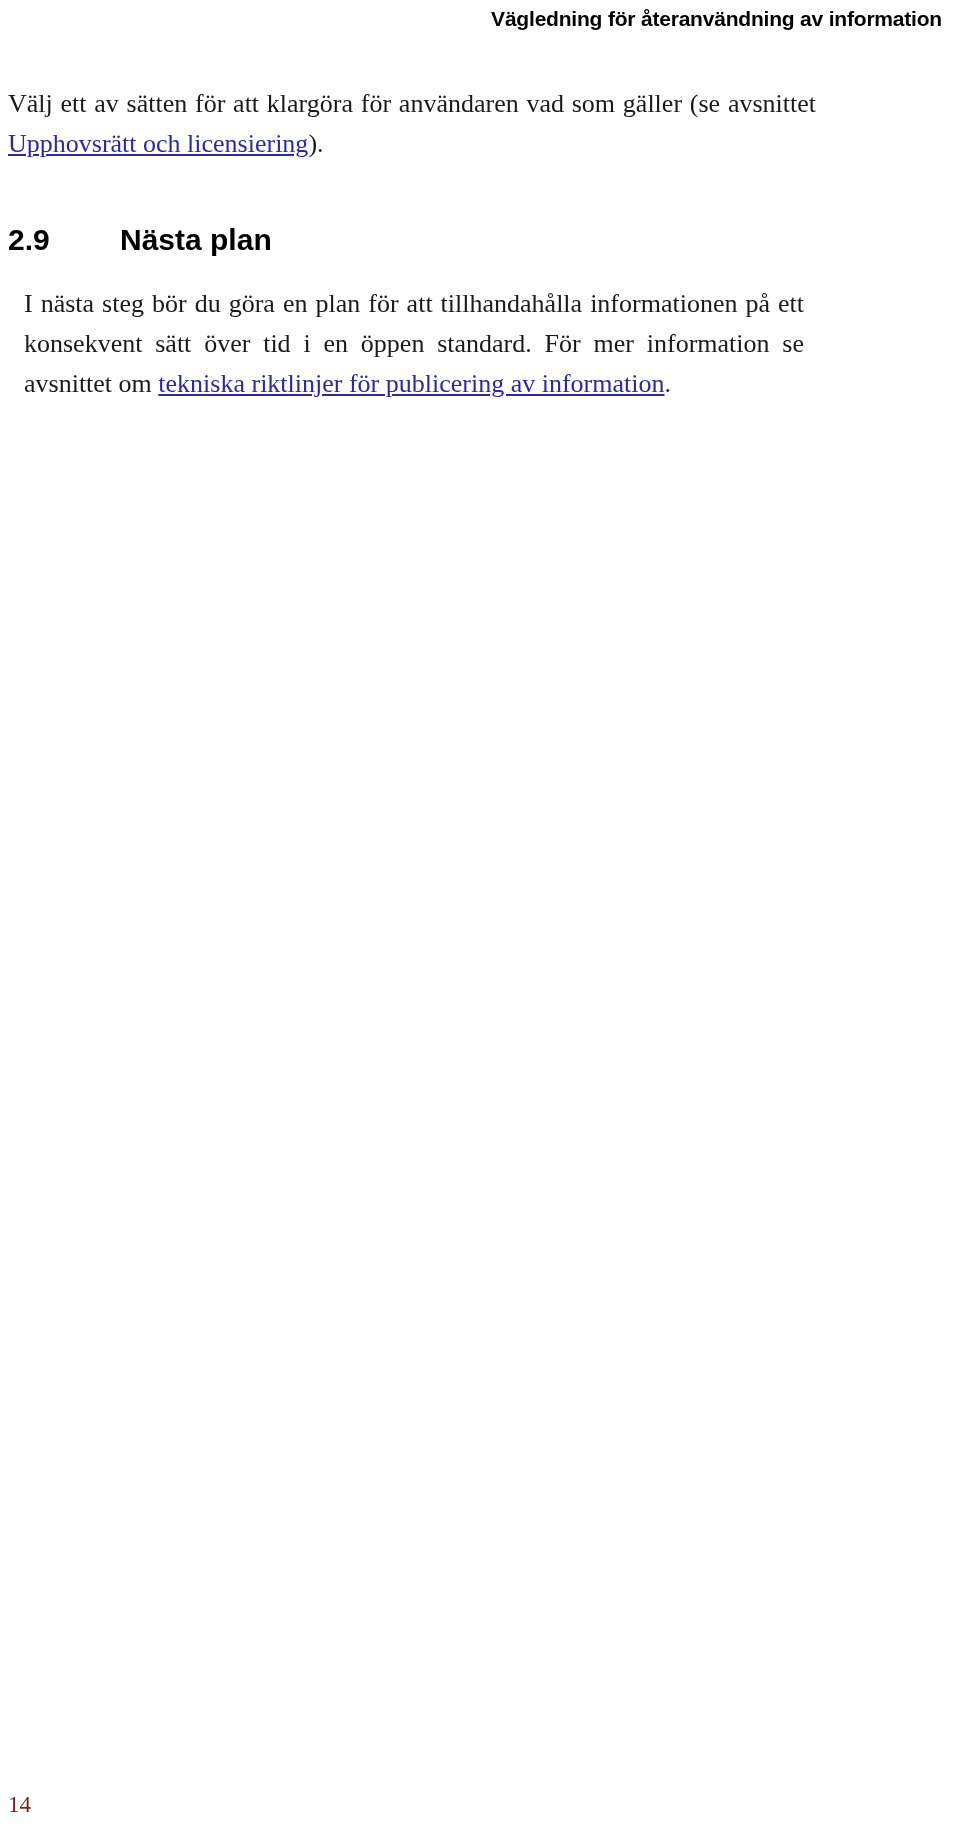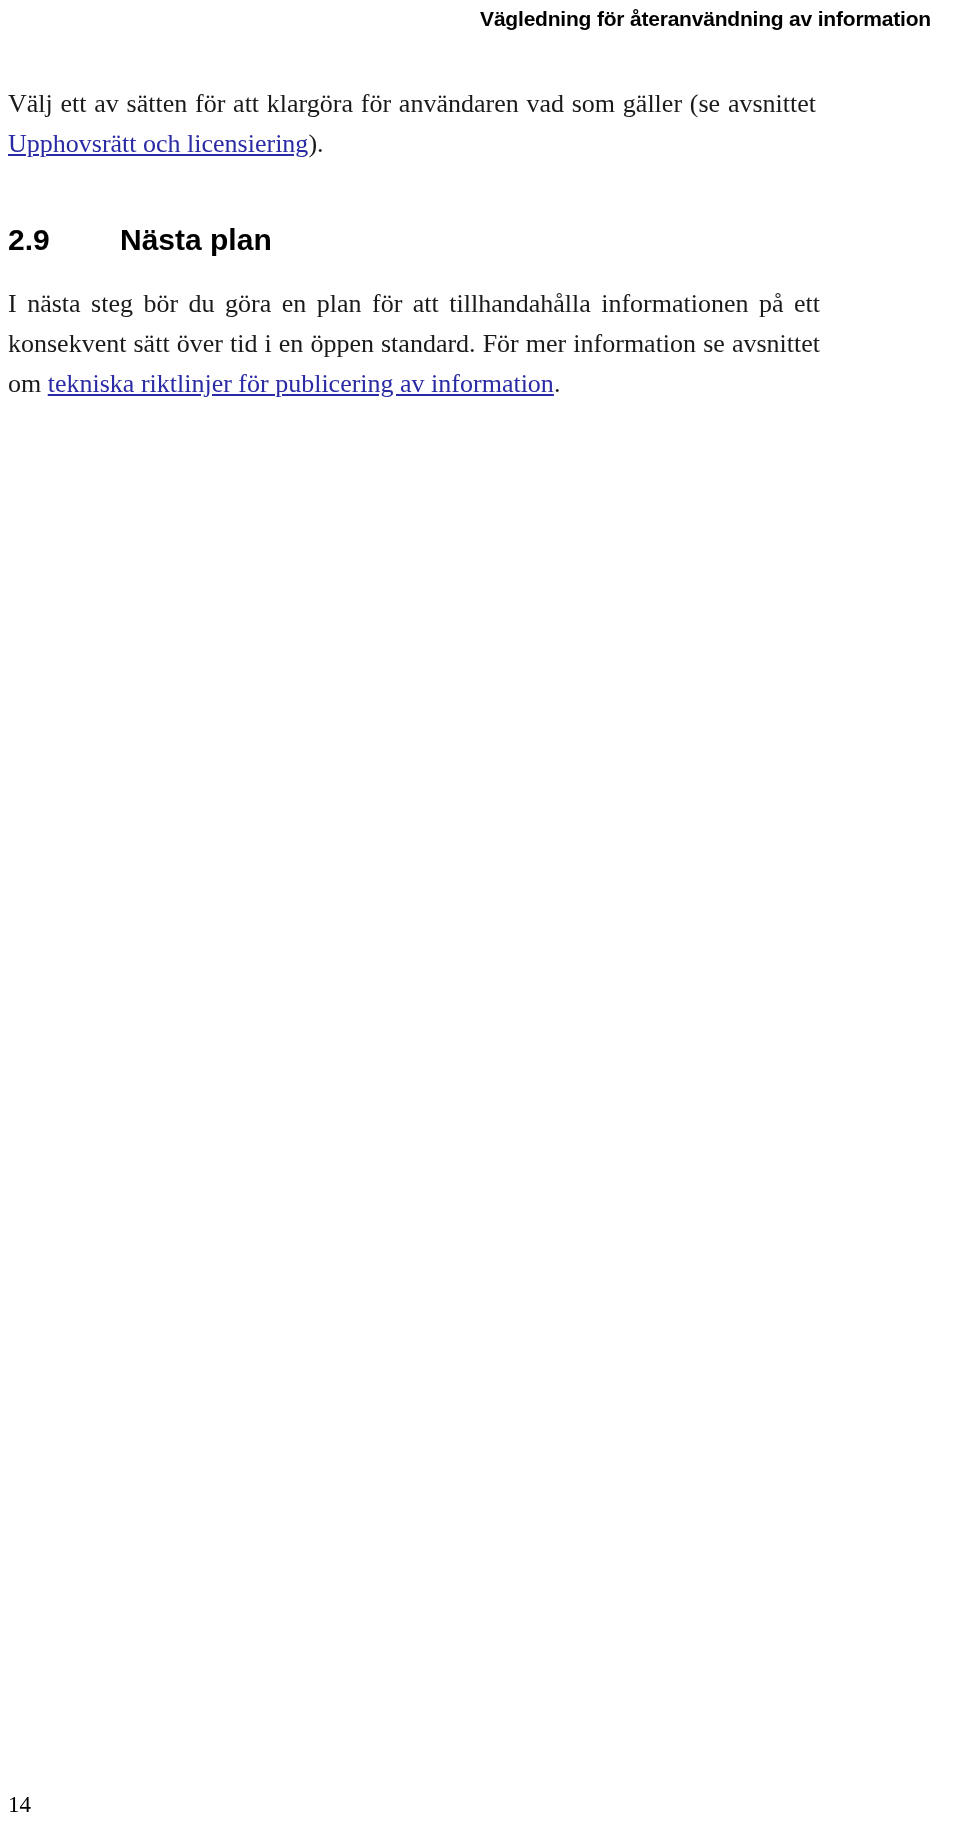--- a/index.html
+++ b/index.html
@@ -22,41 +22,41 @@
     height: 1835px;
     box-sizing: border-box;
   }
 
   
   .running-header {
     position: absolute;
     top: 6px;
     left: 0;
     width: 960px;
-    padding-right: 29px;
+    padding-right: 18px;
     box-sizing: border-box;
     text-align: right;
     font-family: "Liberation Sans", "DejaVu Sans", sans-serif;
     font-weight: bold;
     font-size: 21px;
     line-height: 26px;
     letter-spacing: -0.2px;
     color: #000000;
   }
 
   
   .content {
     position: absolute;
     top: 84px;
     left: 8px;
     width: 812px;
   }
 
   p.body-text {
-    margin: 0;
+    margin: 16px;
     font-family: "Liberation Serif", "DejaVu Serif", serif;
     font-size: 26px;
     line-height: 40px;
     text-align: justify;
     text-justify: inter-word;
     color: #1a1a1a;
   }
 
   p.para-intro {
     margin: 0 4px 8px 0;
@@ -89,21 +89,21 @@
   }
 
   
   .page-number {
     position: absolute;
     left: 8px;
     bottom: 16px;
     font-family: "Liberation Serif", "DejaVu Serif", serif;
     font-size: 23px;
     line-height: 28px;
-    color: #000000;
+    color: #7f1d1d;
   }
 </style>
 </head>
 <body>
 
 <div class="page">
 
   <div class="running-header">Vägledning för återanvändning av information</div>
 
   <div class="content">

